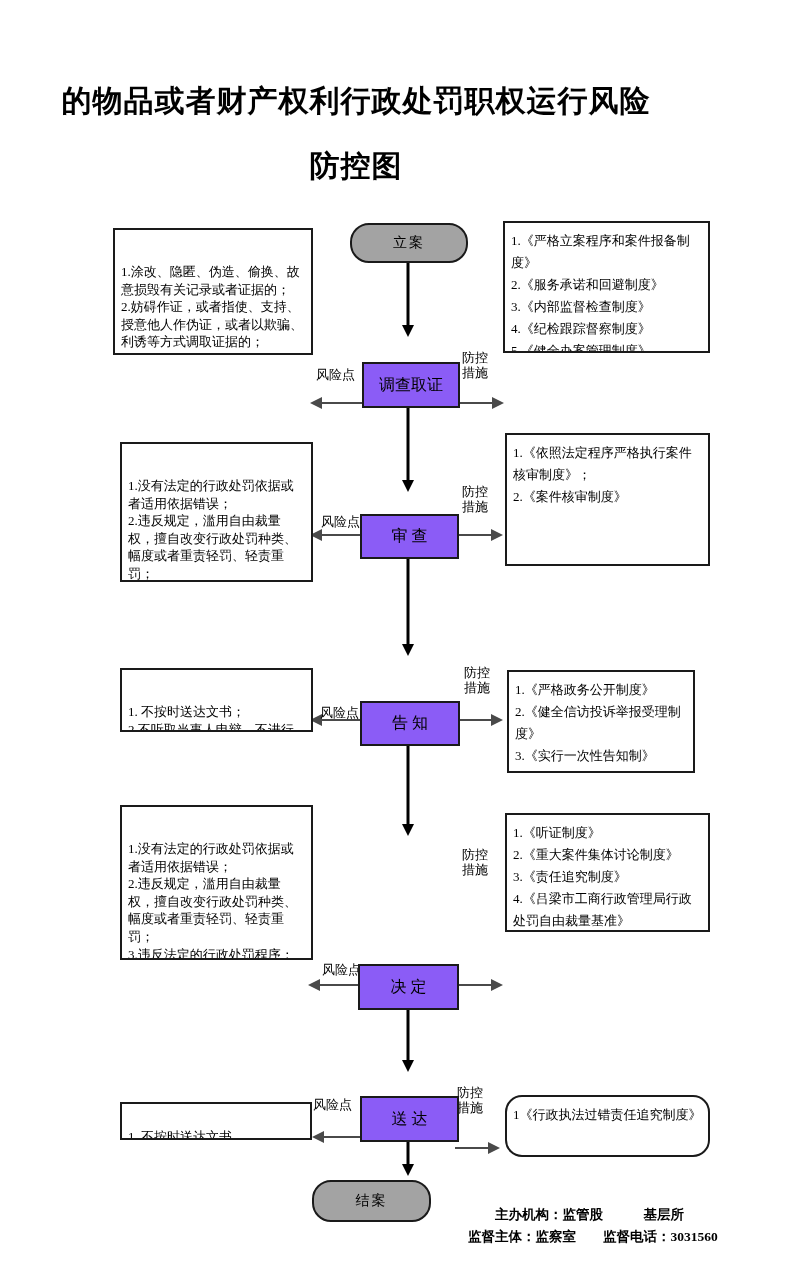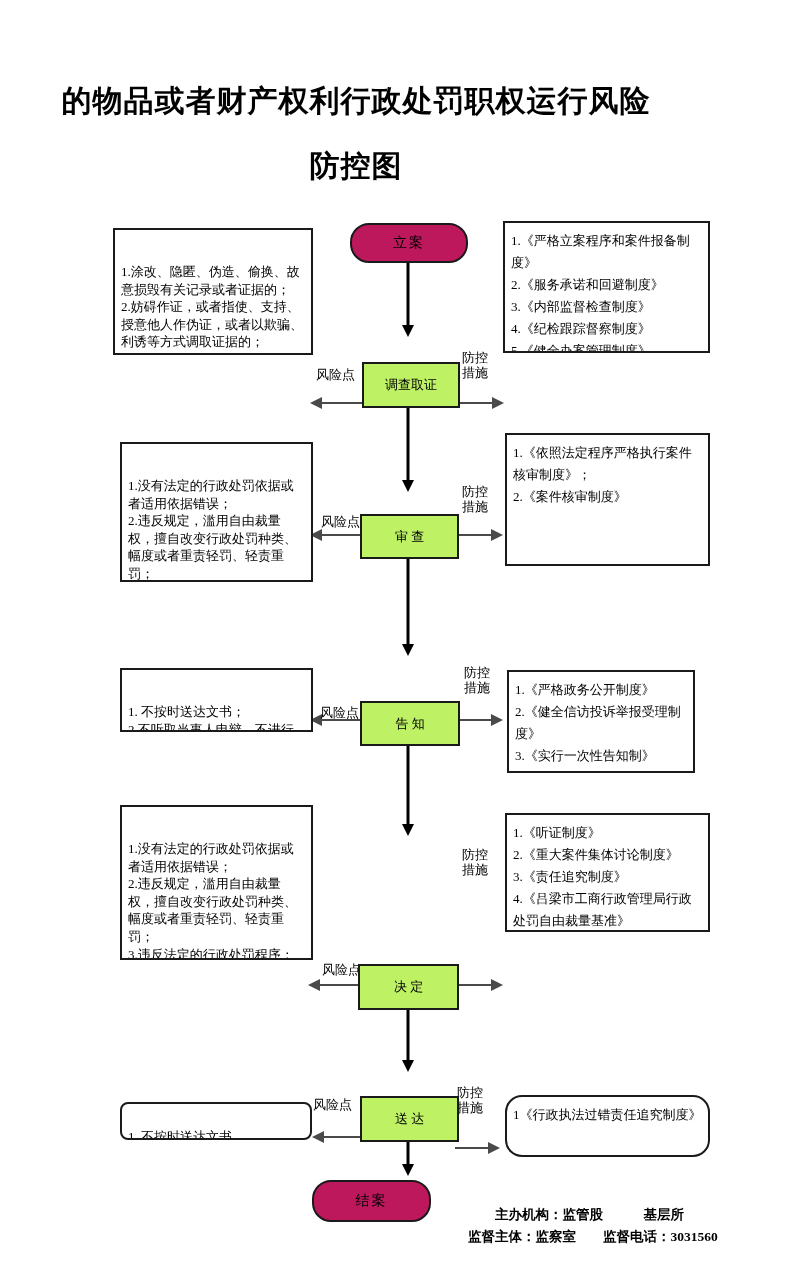--- a/index.html
+++ b/index.html
@@ -7,28 +7,28 @@
     position:relative;width:793px;height:1263px;background:#ffffff;
     font-family:"Liberation Serif", serif;color:#000;overflow:hidden;
     margin:0 auto;
   }
   .abs{position:absolute;}
   .title-line{
     left:0;width:712px;text-align:center;font-weight:700;
     font-size:30px;letter-spacing:1px;white-space:nowrap;
   }
   .flow-oval{
-    border:2px solid #1a1a1a;border-radius:19px;background:#be185d;
+    border:2px solid #1a1a1a;border-radius:19px;background:#a3a3a3;
     display:flex;align-items:center;justify-content:center;
     font-size:14px;letter-spacing:2px;
   }
   .proc-box{
-    border:2px solid #1a1a1a;background:#bef264;
+    border:2px solid #1a1a1a;background:#8b5cf6;
     display:flex;align-items:center;justify-content:center;
-    font-size:13px;white-space:pre;
+    font-size:16px;white-space:pre;
   }
   .side-box{
     border:2px solid #1a1a1a;background:#fff;box-sizing:border-box;
     font-size:13px;padding:4px 5px 2px 6px;overflow:hidden;
   }
   .risk-text{white-space:pre-wrap;line-height:17.6px;margin-top:29px;}
   .measure-text{white-space:pre-wrap;line-height:22px;padding-top:3px;}
   .flow-label{font-size:13px;white-space:pre-line;line-height:15px;}
   .footer-text{font-size:13.5px;font-weight:700;white-space:pre;}
   svg{display:block;}
@@ -156,21 +156,21 @@
 3.《责任追究制度》
 4.《吕梁市工商行政管理局行政处罚自由裁量基准》</div>
   </div>
   <div class="abs flow-label" style="left:322px;top:962px;">风险点</div>
   <div class="abs flow-label" style="left:462px;top:847px;">防控
 措施</div>
   <div class="abs proc-box" style="left:358px;top:964px;width:97px;height:42px;">
     <span>决 定</span>
   </div>
 
-  <div class="abs side-box" style="left:120px;top:1102px;width:192px;height:38px;display:flex;align-items:center;border-radius:8px;">
+  <div class="abs side-box" style="left:120px;top:1102px;width:192px;height:38px;display:flex;align-items:center;">
     <div class="risk-text">1. 不按时送达文书</div>
   </div>
   <div class="abs side-box" style="left:505px;top:1095px;width:205px;height:62px;border-radius:17px;">
     <div class="measure-text">1《行政执法过错责任追究制度》</div>
   </div>
   <div class="abs flow-label" style="left:313px;top:1097px;">风险点</div>
   <div class="abs flow-label" style="left:457px;top:1085px;">防控
 措施</div>
   <div class="abs proc-box" style="left:360px;top:1096px;width:95px;height:42px;">
     <span>送 达</span>

